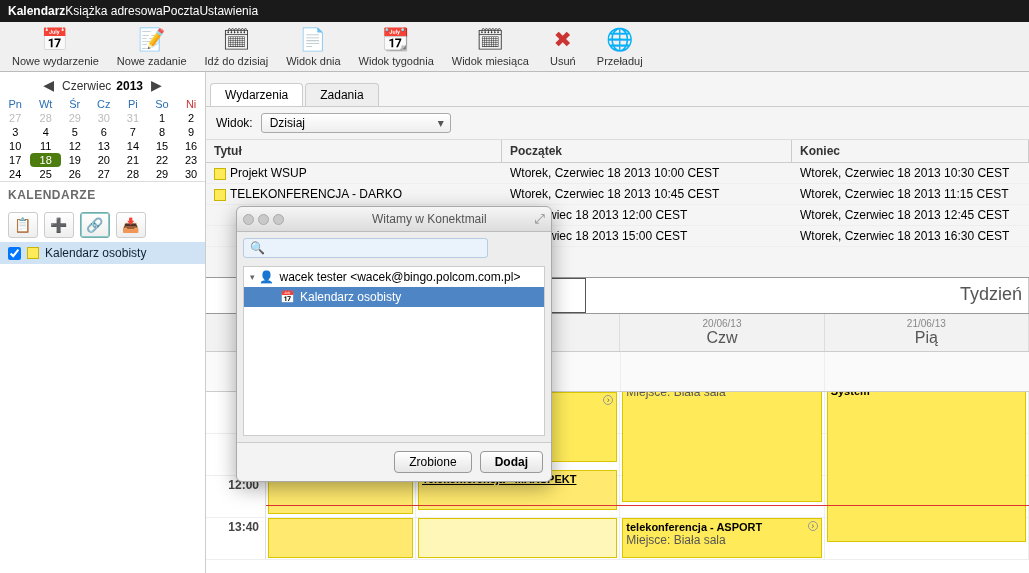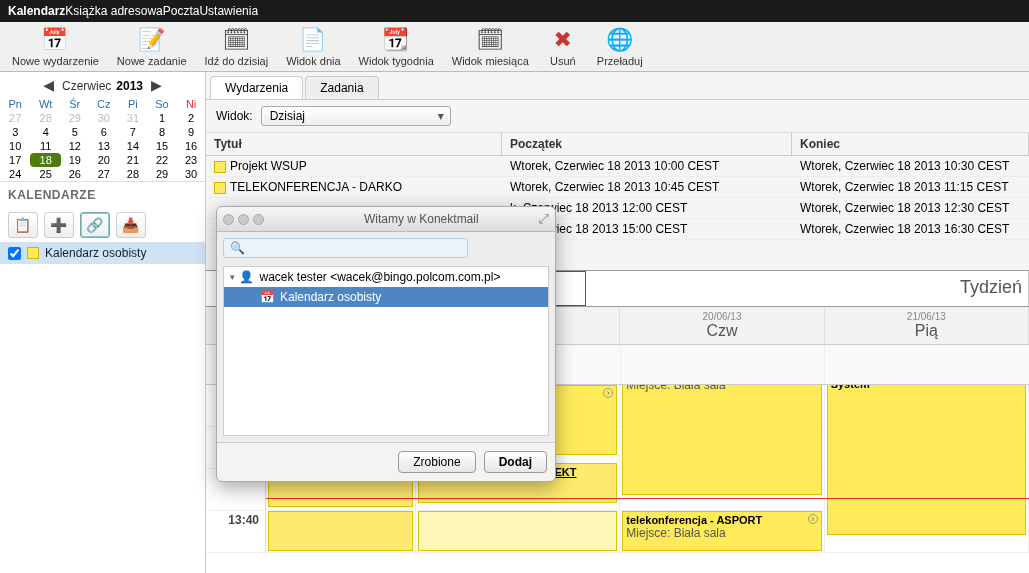--- a/index.html
+++ b/index.html
@@ -29,21 +29,21 @@
   .mcal td.dim{color:#bbb}
   .mcal td.today{background:#4d7c0f;color:#fff;border-radius:4px}
   .sec-head{border-top:1px solid #ddd;padding:6px 8px;color:#6b6b6b;font-weight:bold;letter-spacing:.5px}
   .cal-icons{display:flex;gap:6px;padding:4px 8px}
   .cal-icons .ci{width:30px;height:26px;border:1px solid #ccc;border-radius:3px;display:flex;align-items:center;justify-content:center;font-size:14px;cursor:pointer;background:linear-gradient(#fff,#eee)}
   .ci.sel{border:1px solid #7aa;box-shadow:inset 0 0 0 1px #8cc}
   .cal-item{background:#cfe3f4;display:flex;align-items:center;gap:6px;padding:4px 8px;color:#123}
   .cal-item .sw{width:12px;height:12px;background:#ffeb5a;border:1px solid #c9b600}
   
   .tabs{display:flex;border-bottom:1px solid #ccc;background:#f5f5f5;padding-left:4px}
-  .tab{padding:4px 14px;border:1px solid #ccc;border-bottom:none;background:#eee;margin-right:2px;margin-top:4px;border-radius:4px 4px 0 0;cursor:pointer}
+  .tab{padding:4px 14px;border:1px solid #ccc;border-bottom:none;background:#eee;margin-right:2px;margin-top:11px;border-radius:4px 4px 0 0;cursor:pointer}
   .tab.active{background:#fff}
   .filter{display:flex;align-items:center;gap:8px;padding:6px 10px;border-bottom:1px solid #ddd}
   .select{position:relative;width:190px;border:1px solid #aaa;border-radius:3px;background:linear-gradient(#fff,#eee);padding:2px 20px 2px 8px}
   .select:after{content:"▾";position:absolute;right:6px;top:2px;color:#555}
   
   .gridhead{display:flex;background:#f5f5f5;border-bottom:1px solid #ccc}
   .gridhead div{padding:4px 8px;border-right:1px solid #ccc;font-weight:bold;color:#333}
   .col-title{flex:0 0 296px}
   .col-start{flex:0 0 290px}
   .col-end{flex:1}
@@ -64,21 +64,21 @@
   .sched{flex:1;position:relative;overflow:hidden;background:#fff}
   .hourrow{display:flex;border-bottom:1px solid #eee;height:42px}
   .hourrow .hl{width:60px;text-align:right;padding:2px 6px;color:#444;border-right:1px solid #ddd;font-weight:bold}
   .hourrow .cell{flex:1;border-right:1px solid #eee;position:relative}
   .evt{position:absolute;left:2px;right:2px;background:#ffeb5a;border:1px solid #d9c500;padding:2px 3px;font-size:10px;overflow:hidden}
   .evt .t{font-weight:bold;font-size:11px}
   .evt .s{color:#555}
   .evt .more{position:absolute;top:2px;right:3px;font-size:9px;border:1px solid #999;border-radius:6px;width:10px;height:10px;line-height:8px;text-align:center;color:#666}
   .redline{position:absolute;left:60px;right:0;top:113px;border-top:1px solid #d33}
   
-  .dialog{position:absolute;left:216px;top:206px;width:340px;background:#ededed;border:1px solid #aaa;border-radius:6px;box-shadow:0 6px 20px rgba(0,0,0,.35)}
+  .dialog{position:absolute;left:236px;top:206px;width:316px;background:#ededed;border:1px solid #aaa;border-radius:6px;box-shadow:0 6px 20px rgba(0,0,0,.35)}
   .dlg-title{display:flex;align-items:center;padding:4px 6px;background:linear-gradient(#f6f6f6,#dcdcdc);border-radius:6px 6px 0 0;border-bottom:1px solid #bbb}
   .dlg-title .dots{display:flex;gap:4px;margin-right:40px}
   .dlg-title .dot{width:11px;height:11px;border-radius:50%;background:#c9c9c9;border:1px solid #aaa}
   .dlg-title .tt{flex:1;text-align:center;color:#555}
   .dlg-title .exp{color:#888;font-size:13px;cursor:pointer}
   .dlg-body{padding:6px}
   .search{display:flex;align-items:center;border:1px solid #b7cbe2;border-radius:3px;background:#eaf2fb;padding:2px 6px;width:245px}
   .search .mag{color:#777;margin-right:4px}
   .search input{border:none;background:transparent;outline:none;flex:1}
   .tree{border:1px solid #ccc;background:#fff;margin-top:8px;height:170px}
@@ -237,21 +237,21 @@
           <div class="col-end">Wtorek, Czerwiec 18 2013 10:30 CEST</div>
         </div>
         <div class="gridrow">
           <div class="col-title"><span class="sw2"></span>TELEKONFERENCJA - DARKO</div>
           <div class="col-start">Wtorek, Czerwiec 18 2013 10:45 CEST</div>
           <div class="col-end">Wtorek, Czerwiec 18 2013 11:15 CEST</div>
         </div>
         <div class="gridrow">
           <div class="col-title"></div>
           <div class="col-start">k, Czerwiec 18 2013 12:00 CEST</div>
-          <div class="col-end">Wtorek, Czerwiec 18 2013 12:30 CEST</div>
+          <div class="col-end">Wtorek, Czerwiec 18 2013 12:45 CEST</div>
         </div>
         <div class="gridrow">
           <div class="col-title"></div>
           <div class="col-start">k, Czerwiec 18 2013 15:00 CEST</div>
           <div class="col-end">Wtorek, Czerwiec 18 2013 16:30 CEST</div>
         </div>
       </div>
 
     <div style="height:30px"></div>
 

